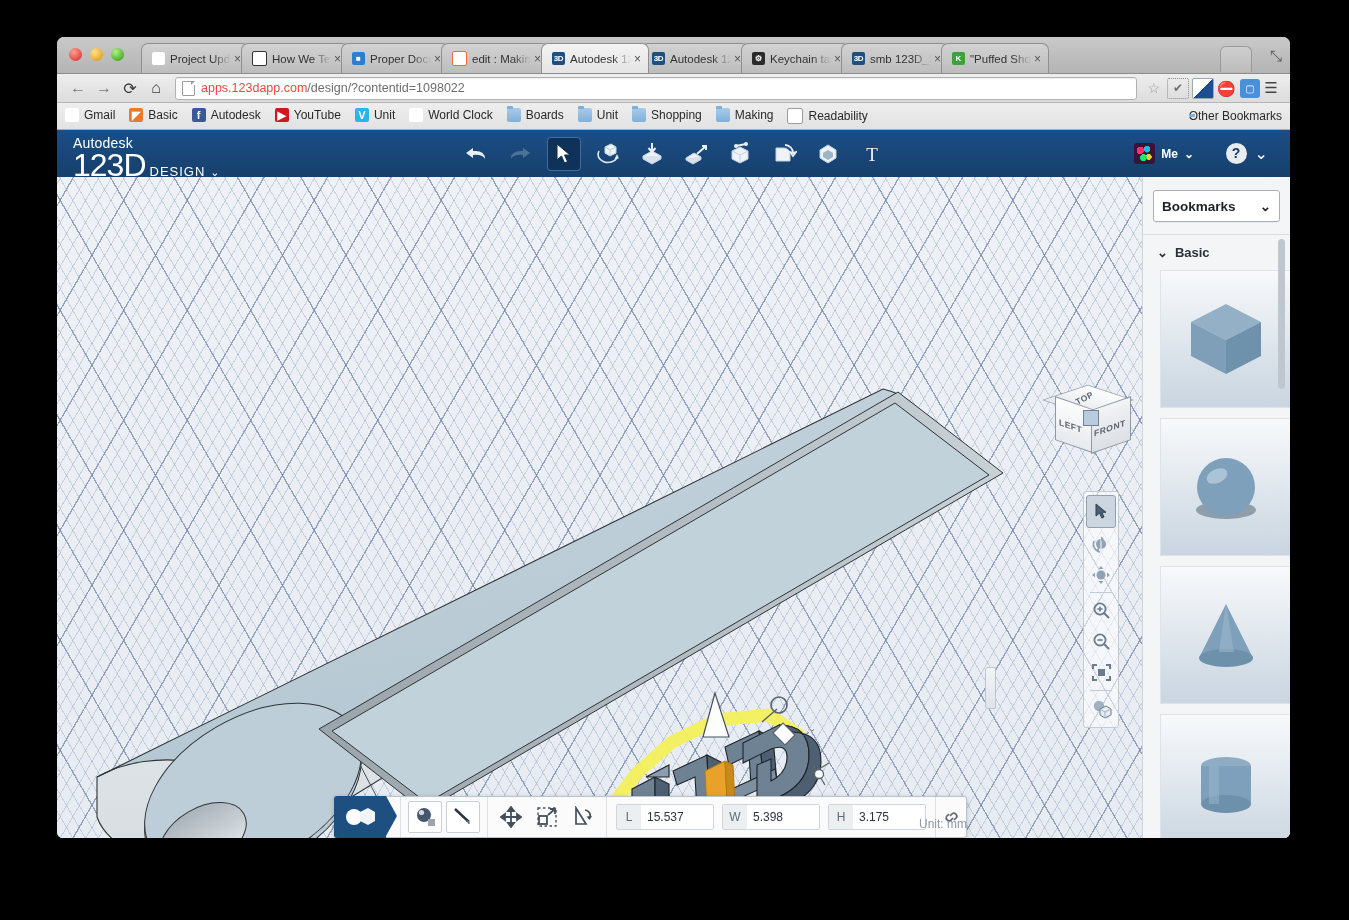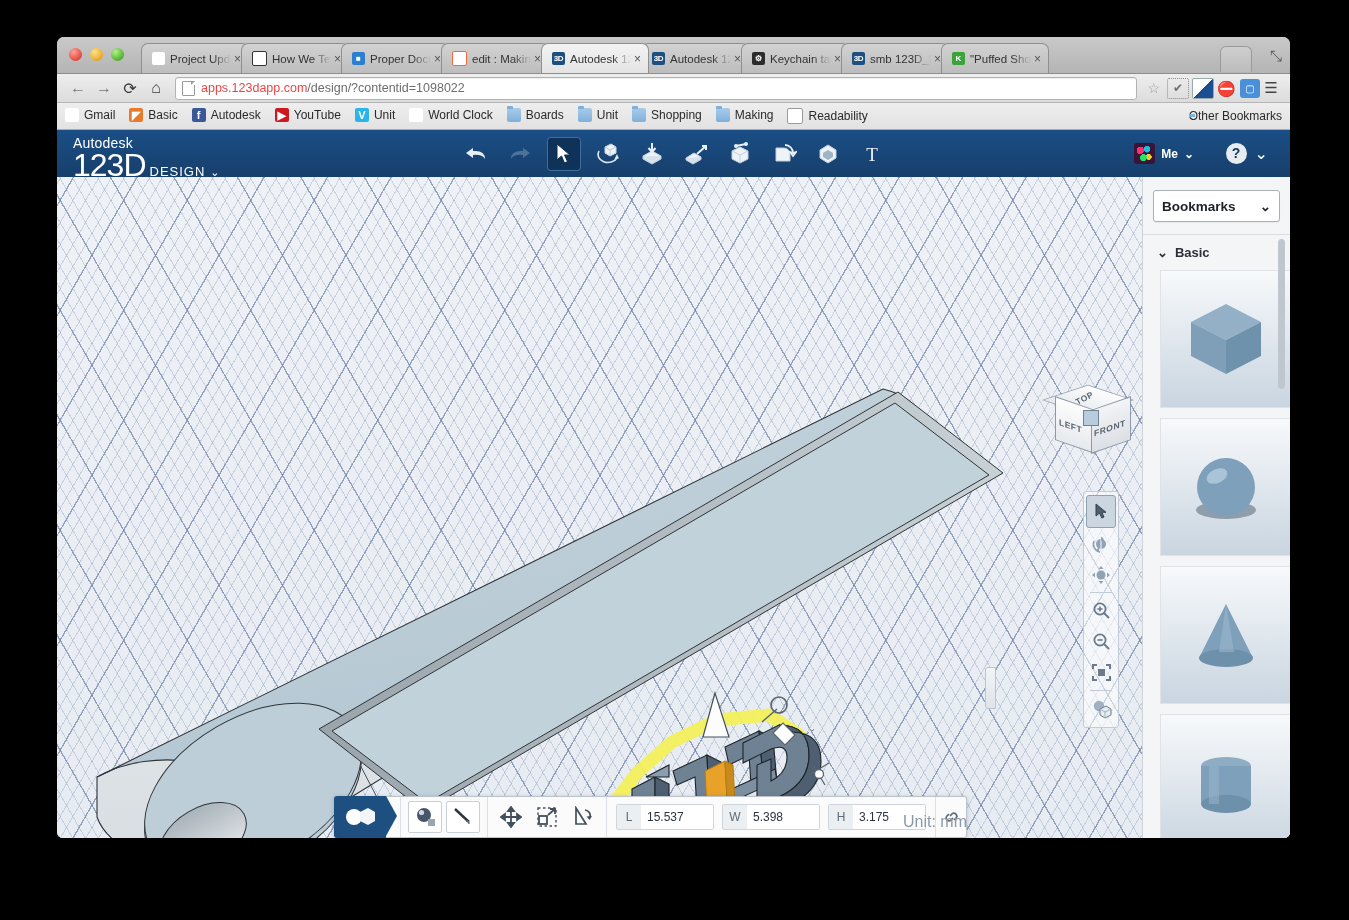--- a/index.html
+++ b/index.html
@@ -170,21 +170,21 @@
          color:#42505e;}
   .bb-ic.box{border:1px solid #c9d0d8;border-radius:2px;background:#fff;}
   .dimfield{display:flex;align-items:center;margin:0 4px;border:1px solid #cfd5dc;border-radius:2px;
             overflow:hidden;height:24px;}
   .dimlbl{width:24px;text-align:center;font-size:12px;color:#5d6a77;background:#eceff2;
           line-height:24px;height:24px;}
   .diminp{width:72px;height:24px;border:none;background:#fff;font-size:12px;color:#2b3540;
           padding:0 6px;box-sizing:border-box;font-family:"Liberation Sans",sans-serif;}
   .linkbtn{width:30px;display:flex;align-items:center;justify-content:center;color:#5d6a77;
            border-left:1px solid #dde1e6;}
-  .unit{position:absolute;right:176px;bottom:25px;font-size:16px;color:#8d99a6;}
+  .unit{position:absolute;right:176px;bottom:25px;font-size:12px;color:#8d99a6;}
 
   
   .rpanel{position:absolute;right:0;top:0;width:147px;height:100%;
           background:#f4f5f7;border-left:1px solid #cfd4da;}
   .rselect{margin:13px 10px 12px 10px;height:30px;background:#fff;border:1px solid #a9b0b8;
            border-radius:3px;display:flex;align-items:center;justify-content:space-between;
            padding:0 8px;font-size:13.5px;font-weight:700;color:#1d2126;
            box-shadow:0 1px 1px rgba(0,0,0,.05);}
   .rdiv{height:1px;background:#d9dde2;}
   .rgroup{display:flex;align-items:center;gap:7px;padding:10px 0 6px 14px;

